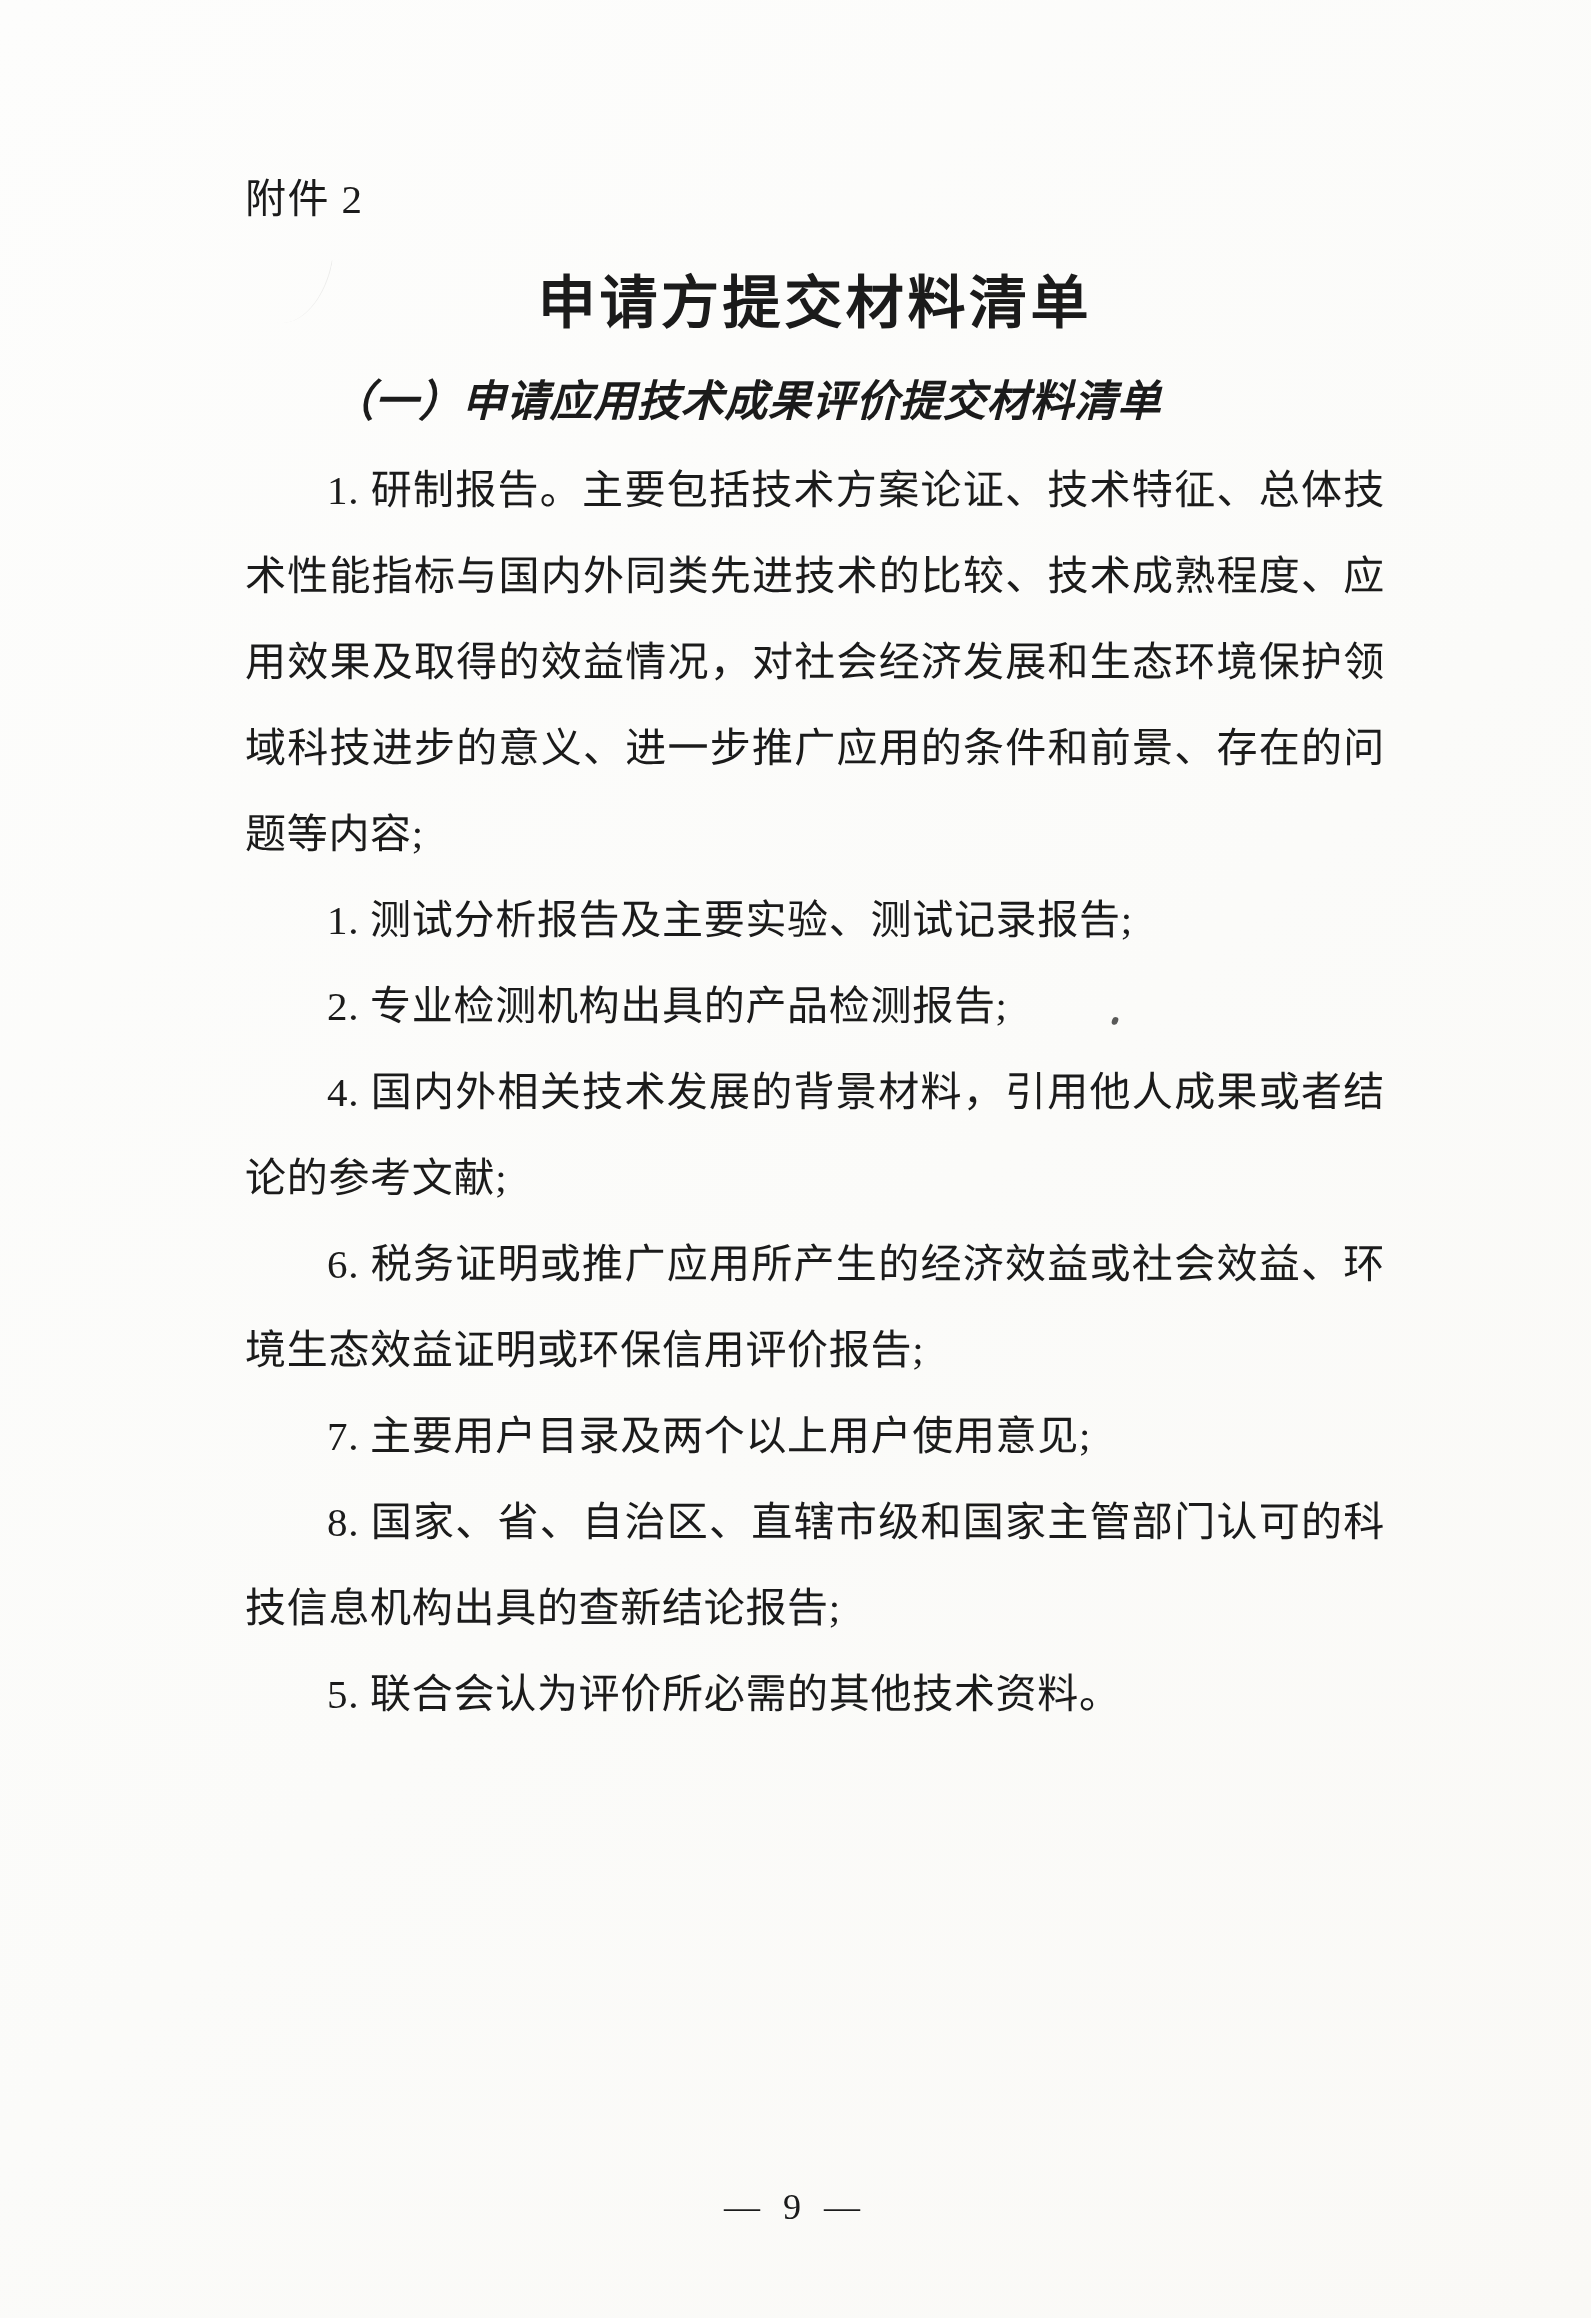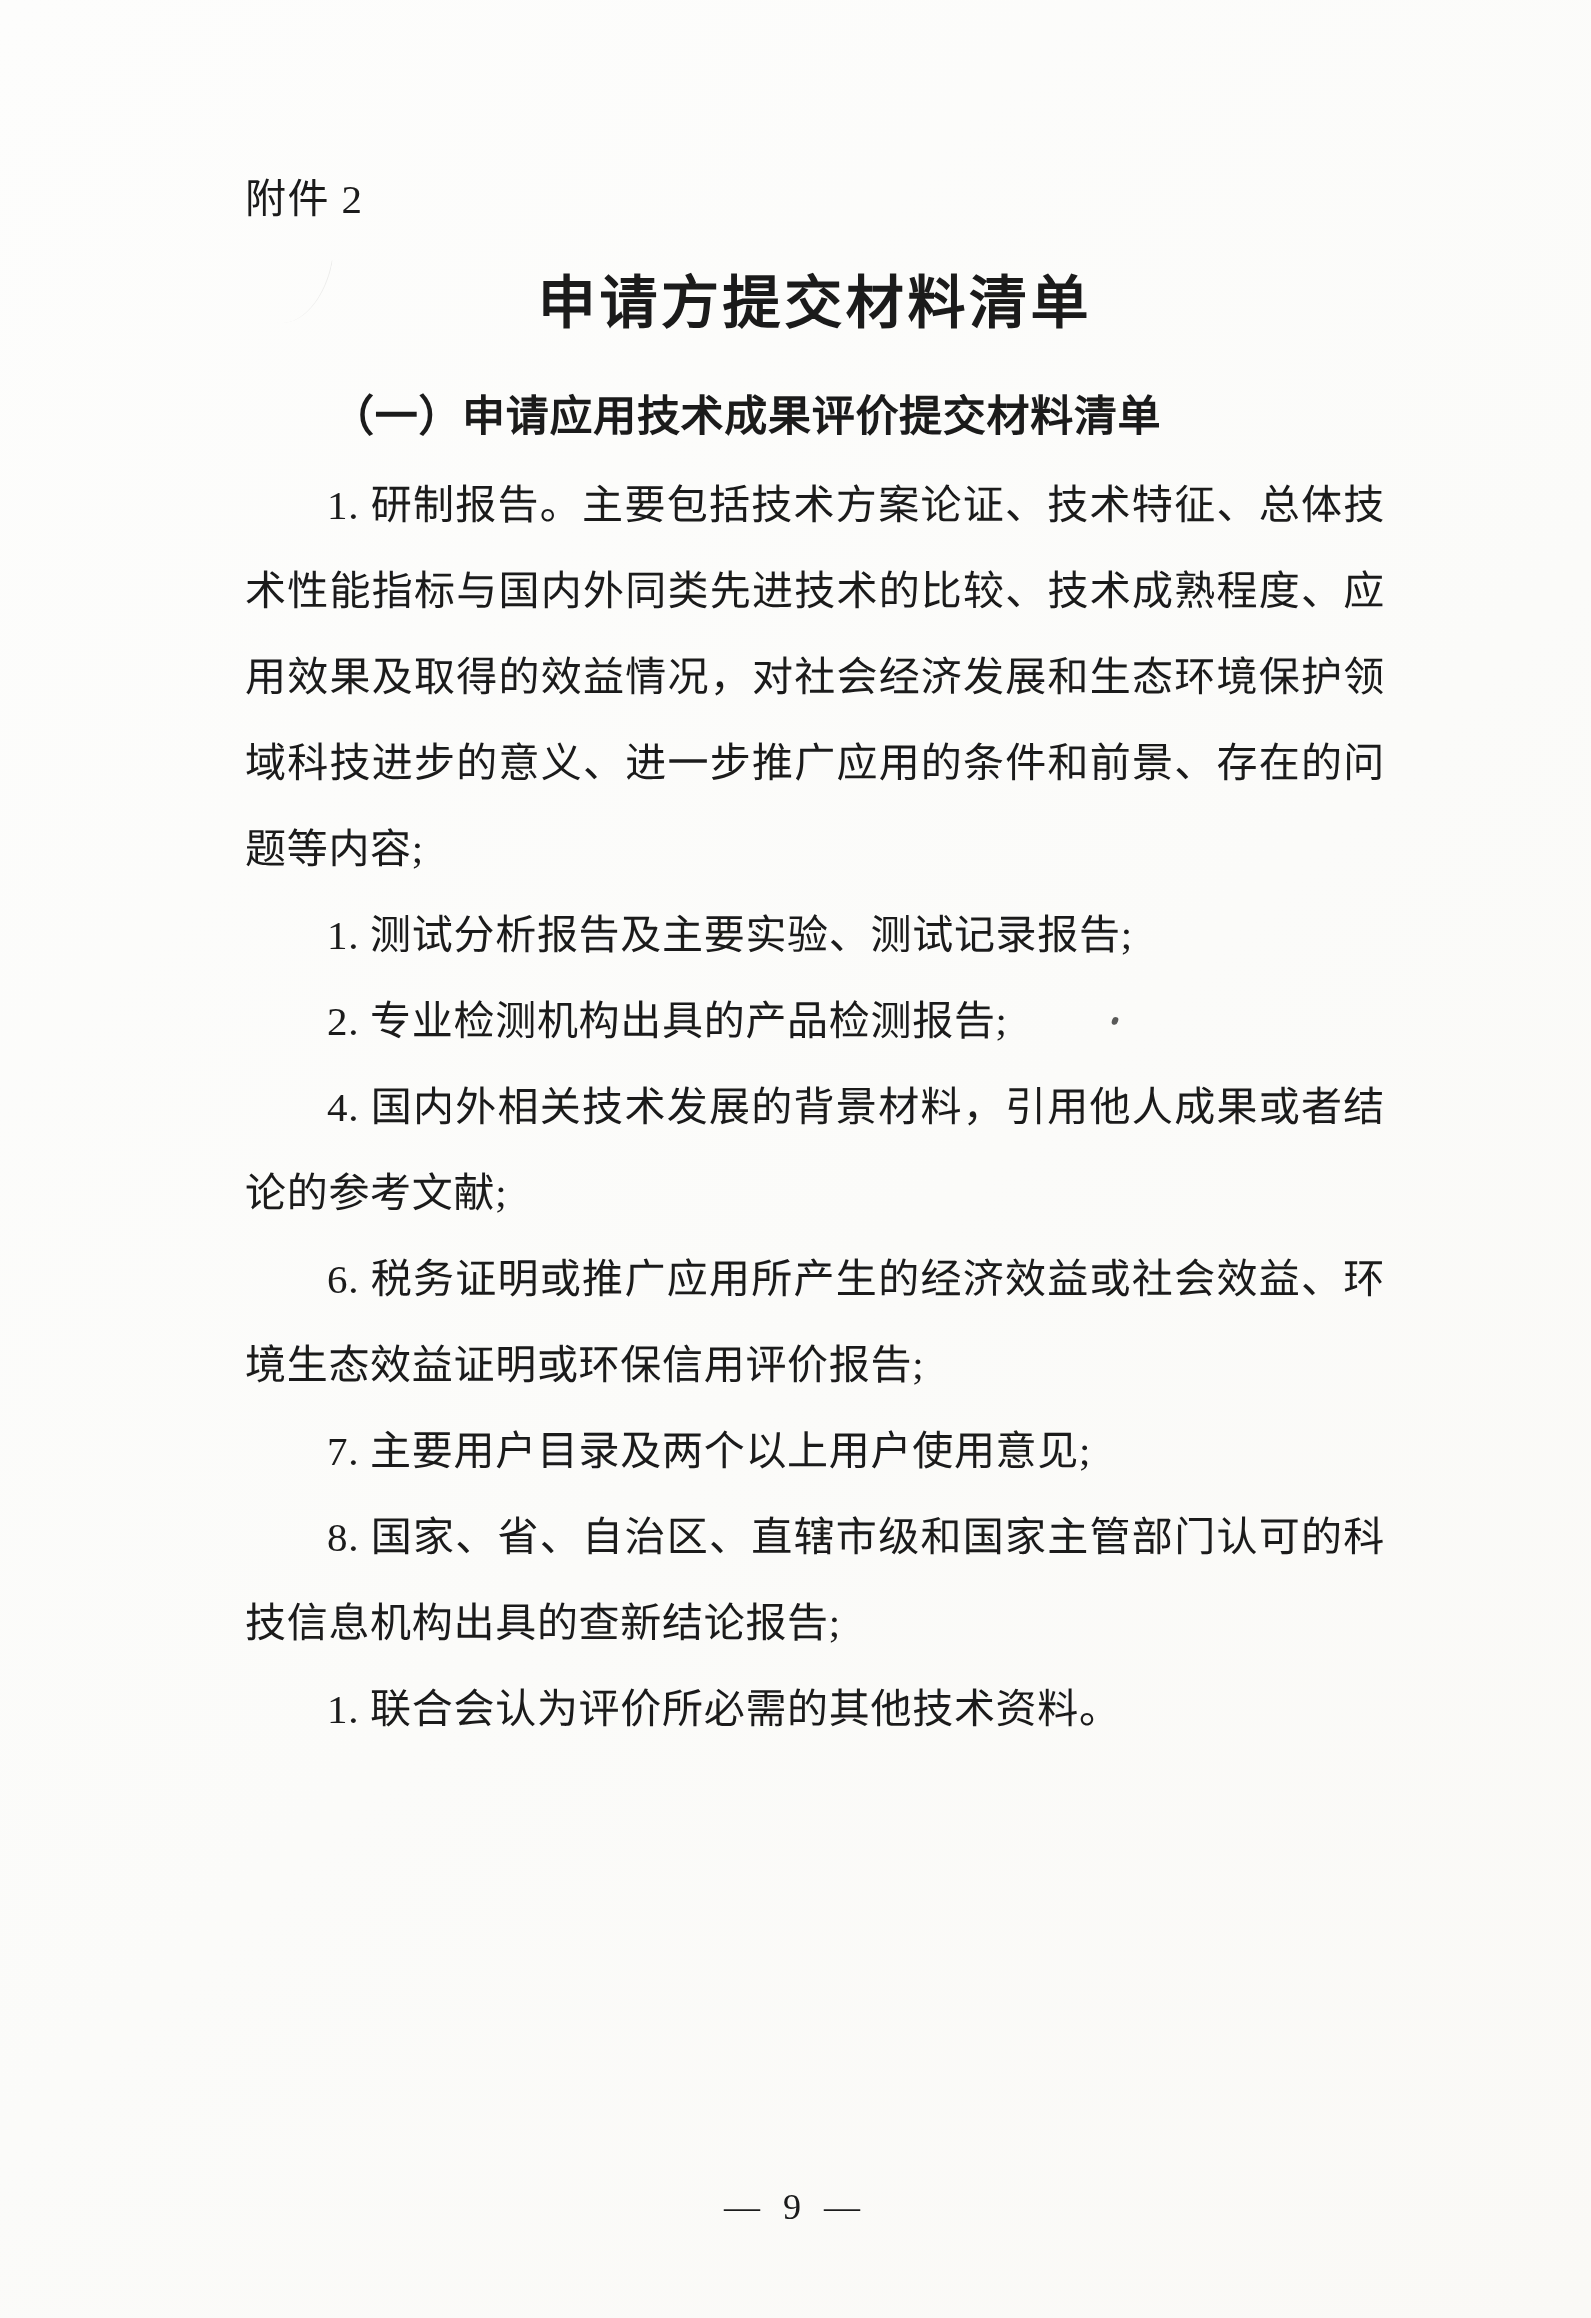--- a/index.html
+++ b/index.html
@@ -32,26 +32,27 @@
   }
   .doc-title {
     margin: 44px 0 0 0;
     text-align: center;
     font-size: 58px;
     font-weight: bold;
     letter-spacing: 3.6px;
     line-height: 1.2;
   }
   .section-heading {
-    margin: 52px 0 0 0;
+    margin: 37px 0 0 0;
     font-size: 43px;
     font-weight: bold;
     text-indent: 2em;
     letter-spacing: 0.7px;
     line-height: 1.2;
+    font-style: italic;
   }
   .body-text {
     margin-top: 20px;
   }
   .body-text p {
     margin: 0;
     font-size: 41px;
     line-height: 86px;
     text-align: justify;
     text-justify: inter-character;
@@ -104,21 +105,21 @@
     <h2 class="section-heading">（一）申请应用技术成果评价提交材料清单</h2>
 
     <div class="body-text">
       <p>1. 研制报告。主要包括技术方案论证、技术特征、总体技术性能指标与国内外同类先进技术的比较、技术成熟程度、应用效果及取得的效益情况，对社会经济发展和生态环境保护领域科技进步的意义、进一步推广应用的条件和前景、存在的问题等内容;</p>
       <p>1. 测试分析报告及主要实验、测试记录报告;</p>
       <p>2. 专业检测机构出具的产品检测报告;</p>
       <p>4. 国内外相关技术发展的背景材料，引用他人成果或者结论的参考文献;</p>
       <p>6. 税务证明或推广应用所产生的经济效益或社会效益、环境生态效益证明或环保信用评价报告;</p>
       <p>7. 主要用户目录及两个以上用户使用意见;</p>
       <p>8. 国家、省、自治区、直辖市级和国家主管部门认可的科技信息机构出具的查新结论报告;</p>
-      <p>1. 联合会认为评价所必需的其他技术资料。</p>
+      <p>5. 联合会认为评价所必需的其他技术资料。</p>
     </div>
 
   </div>
 
   <span class="scan-dot"></span>
   <span class="scan-smudge"></span>
 
   <div class="page-number">— 9 —</div>
 
 </div>

